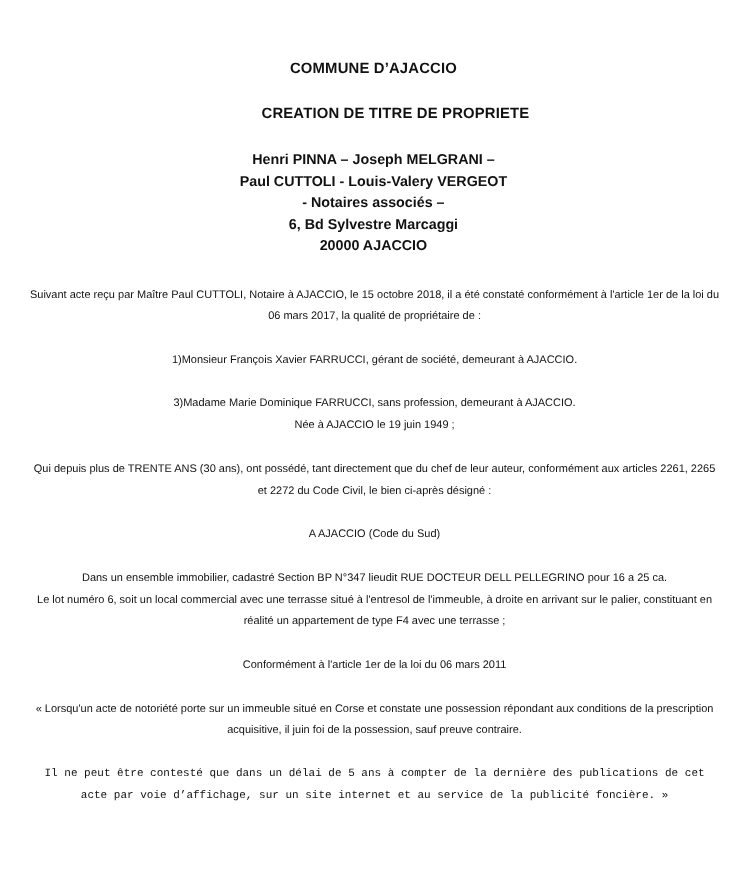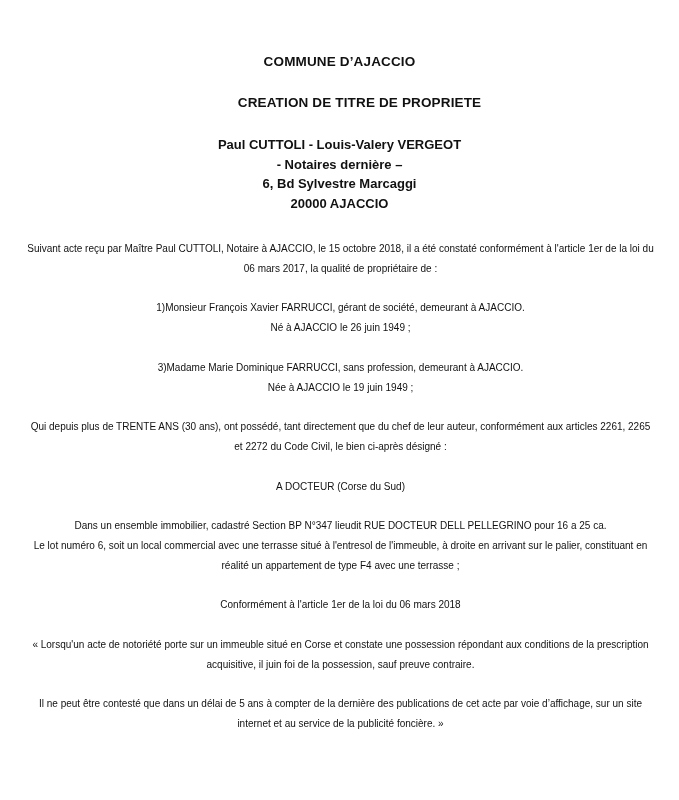--- a/index.html
+++ b/index.html
@@ -67,67 +67,68 @@
   }
   .para {
     font-size: 10px;
     line-height: 19.8px;
     margin: 0 0 19.8px 0;
     text-align: center;
     color: #111111;
   }
   .para:last-child {
     margin-bottom: 0;
+    font-family: Liberation Mono, monospace;
   }
   .para .ln {
     display: block;
   }
 </style>
 </head>
 <body>
 
 <div class="page">
 
   <div class="heading-block">
     <div class="doc-title">COMMUNE D’AJACCIO</div>
 
     <div class="doc-subtitle">CREATION DE TITRE DE PROPRIETE</div>
 
     <div class="notaries">
+      <span class="nline">Henri PINNA – Joseph MELGRANI –</span>
       <span class="nline">Paul CUTTOLI - Louis-Valery VERGEOT</span>
-      <span class="nline">- Notaires dernière –</span>
+      <span class="nline">- Notaires associés –</span>
       <span class="nline">6, Bd Sylvestre Marcaggi</span>
       <span class="nline">20000 AJACCIO</span>
     </div>
   </div>
 
   <div class="body-block">
 
     <p class="para">Suivant acte reçu par Maître Paul CUTTOLI, Notaire à AJACCIO, le 15 octobre 2018, il a été constaté conformément à l'article 1er de la loi du 06 mars 2017, la qualité de propriétaire de :</p>
 
     <p class="para">
       <span class="ln">1)Monsieur François Xavier FARRUCCI, gérant de société, demeurant à AJACCIO.</span>
-      <span class="ln">Né à AJACCIO le 26 juin 1949 ;</span>
     </p>
 
     <p class="para">
       <span class="ln">3)Madame Marie Dominique FARRUCCI, sans profession, demeurant à AJACCIO.</span>
       <span class="ln">Née à AJACCIO le 19 juin 1949 ;</span>
     </p>
 
 
     <p class="para">Qui depuis plus de TRENTE ANS (30 ans), ont possédé, tant directement que du chef de leur auteur, conformément aux articles 2261, 2265 et 2272 du Code Civil, le bien ci-après désigné :</p>
 
-    <p class="para">A DOCTEUR (Corse du Sud)</p>
+    <p class="para">A AJACCIO (Code du Sud)</p>
 
     <p class="para">
       <span class="ln">Dans un ensemble immobilier, cadastré Section BP N°347 lieudit RUE DOCTEUR DELL PELLEGRINO pour 16 a 25 ca.</span>
       <span class="ln">Le lot numéro 6, soit un local commercial avec une terrasse situé à l'entresol de l'immeuble, à droite en arrivant sur le palier, constituant en réalité un appartement de type F4 avec une terrasse ;</span>
     </p>
 
-    <p class="para">Conformément à l'article 1er de la loi du 06 mars 2018</p>
+    <p class="para">Conformément à l'article 1er de la loi du 06 mars 2011</p>
 
     <p class="para">« Lorsqu'un acte de notoriété porte sur un immeuble situé en Corse et constate une possession répondant aux conditions de la prescription acquisitive, il juin foi de la possession, sauf preuve contraire.</p>
 
     <p class="para">Il ne peut être contesté que dans un délai de 5 ans à compter de la dernière des publications de cet acte par voie d’affichage, sur un site internet et au service de la publicité foncière. »</p>
 
   </div>
 </div>
 
 </body></html>

